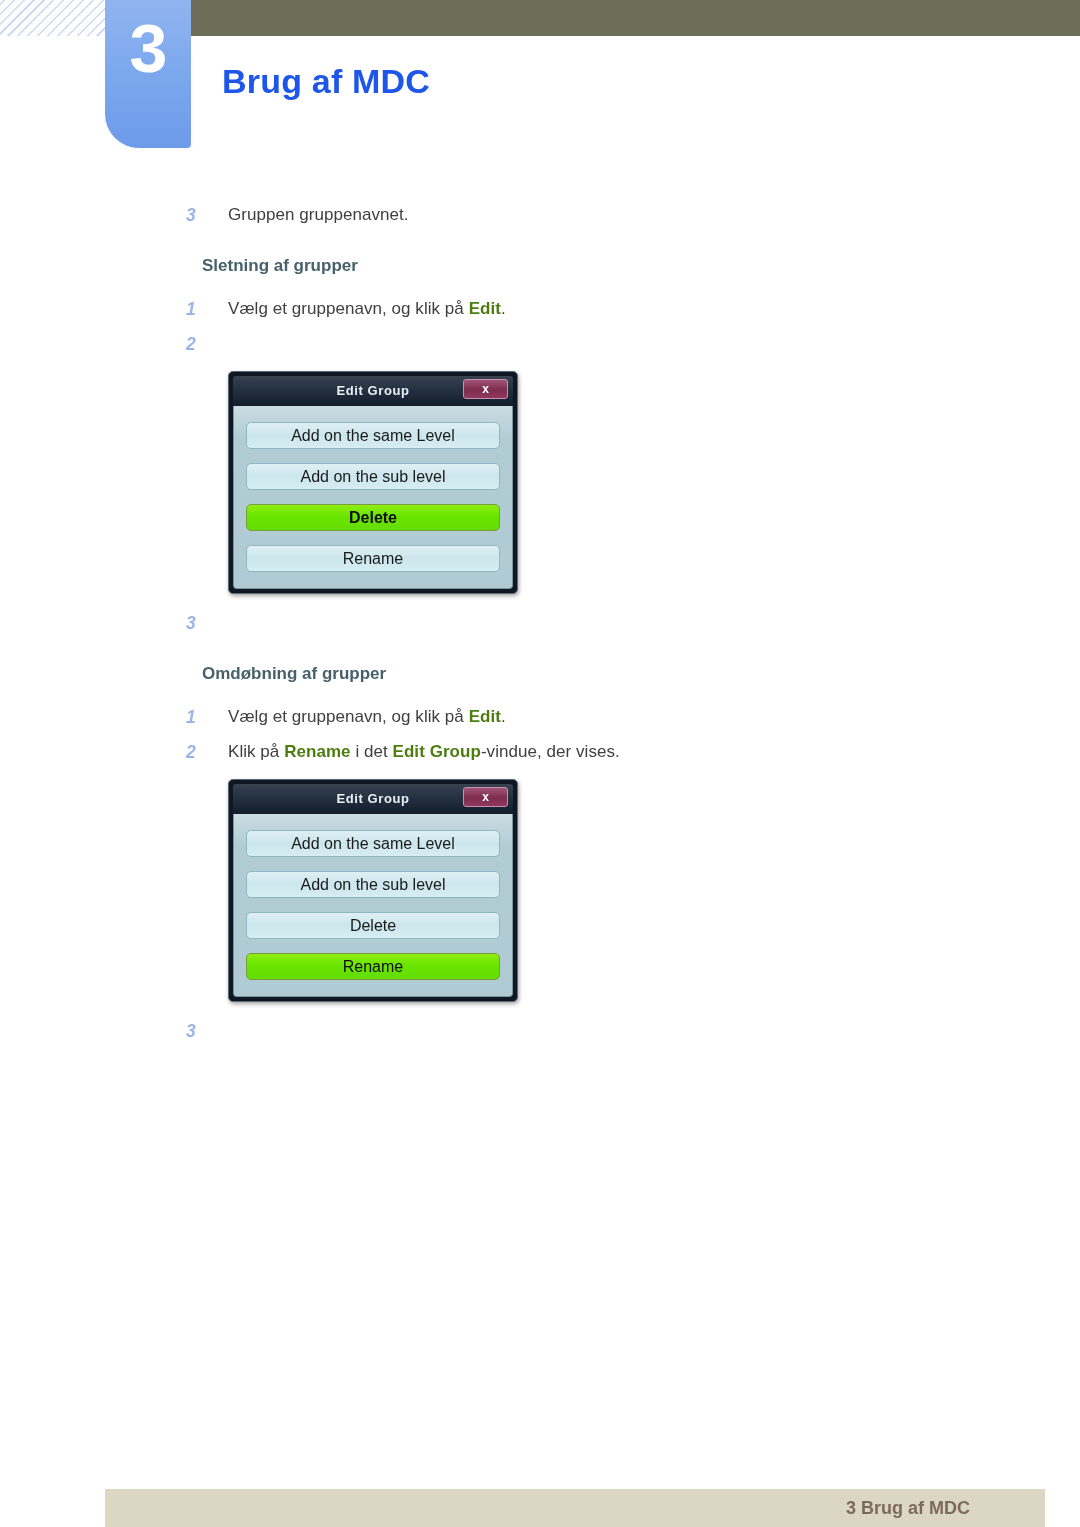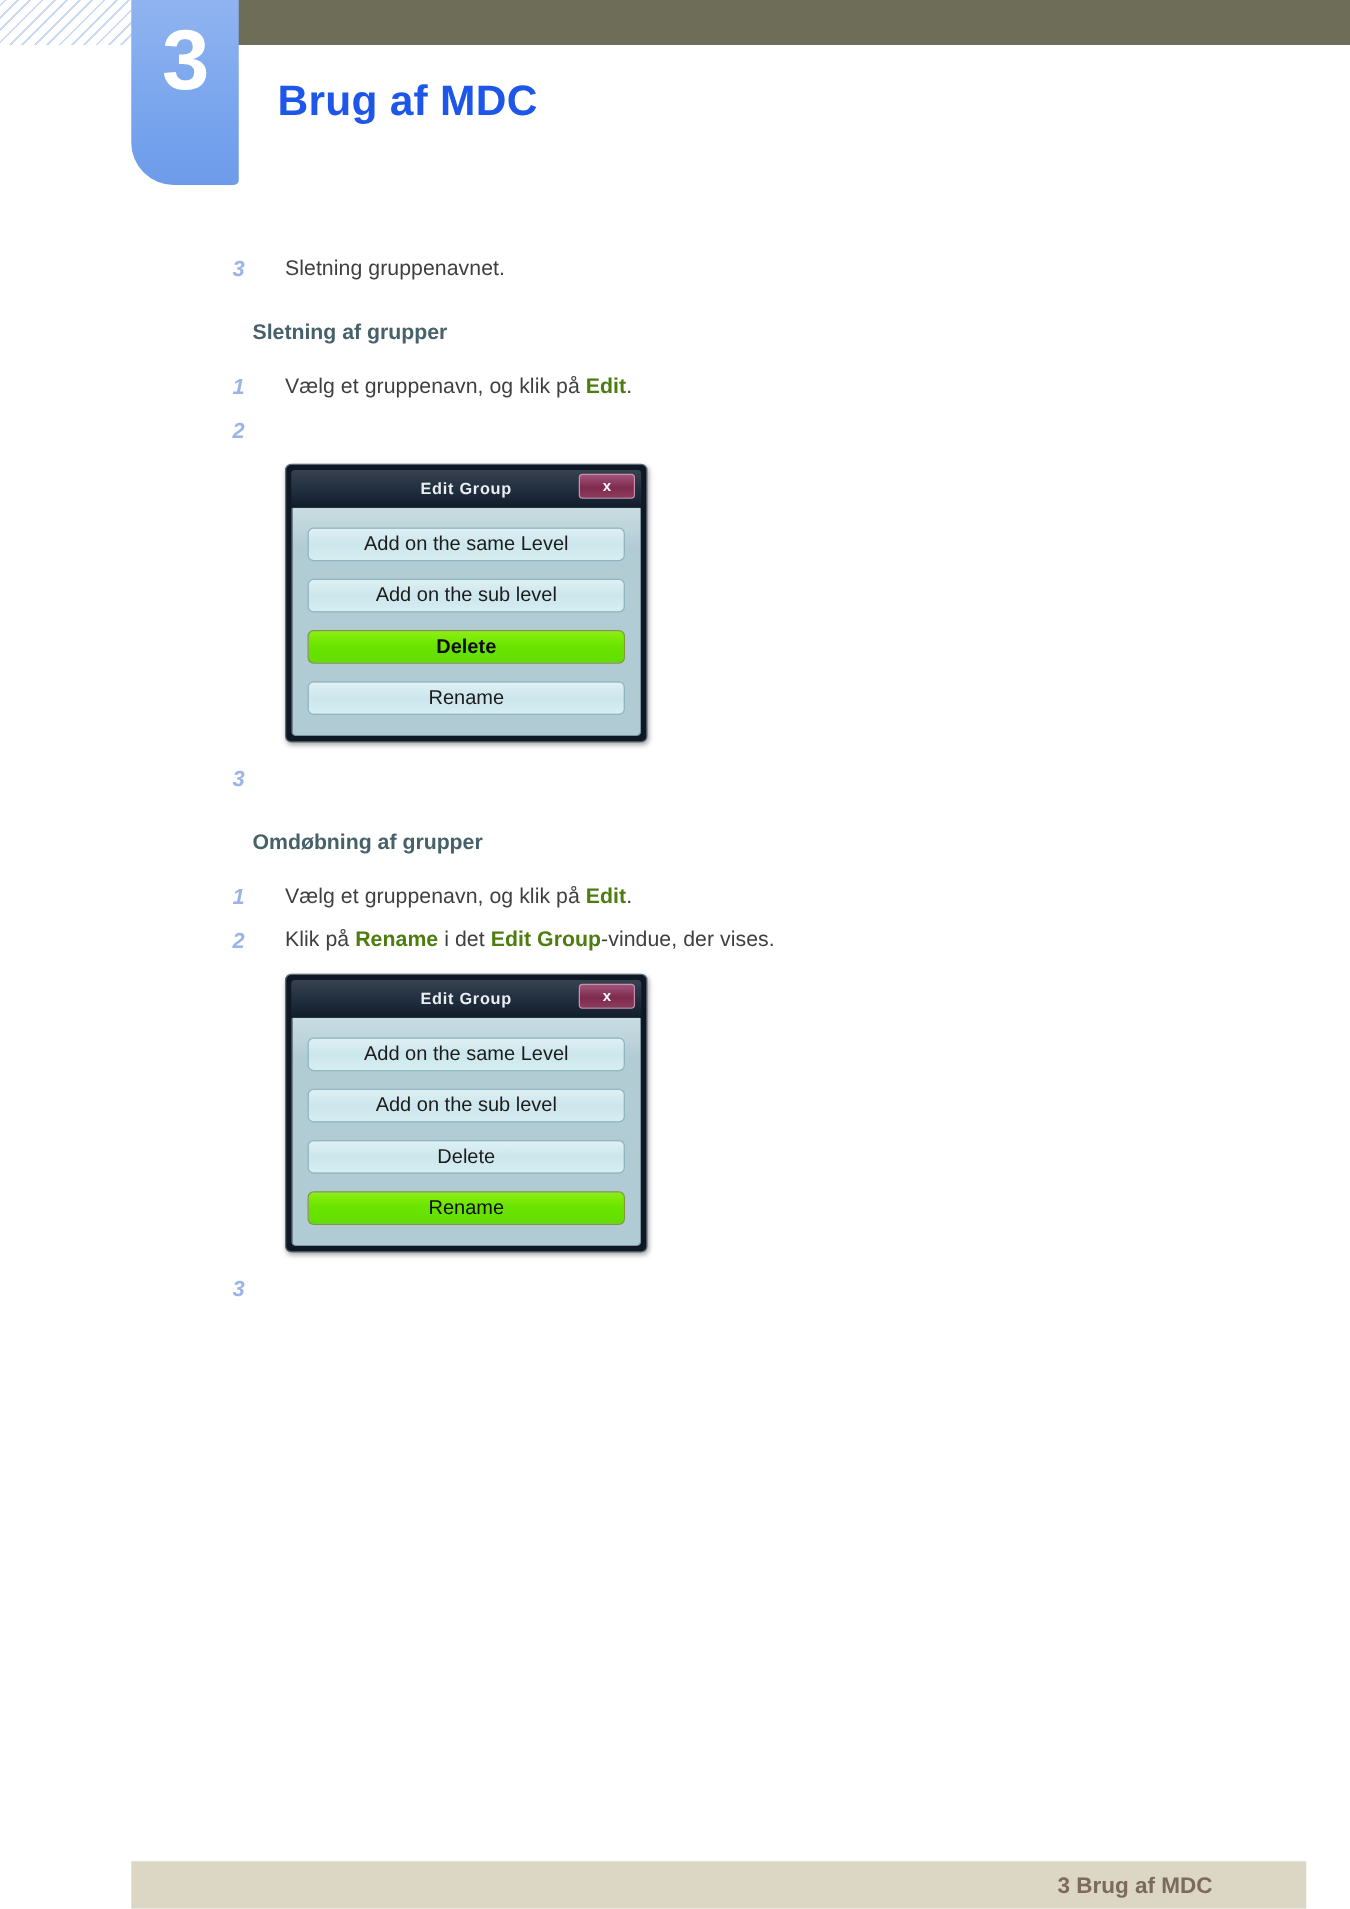--- a/index.html
+++ b/index.html
@@ -199,21 +199,21 @@
 <div class="hatch"></div>
 <div class="olive-bar"></div>
 <div class="chapter-tab">
   <div class="chapter-num">3</div>
 </div>
 <div class="chapter-title">Brug af MDC</div>
 
 <div class="content" id="content-root">
     <div class="step">
       <div class="step-num">3</div>
-      <div class="step-text"><span>Sletning gruppenavnet.</span></div>
+      <div class="step-text"><span>Gruppen gruppenavnet.</span></div>
     </div>
     <div class="section-head">Sletning af grupper</div>
     <div class="step">
       <div class="step-num">1</div>
       <div class="step-text"><span>Vælg et gruppenavn, og klik på </span><b>Edit</b><span>.</span></div>
     </div>
     <div class="step">
       <div class="step-num">2</div>
     </div>
     <div class="dialog-wrap">

